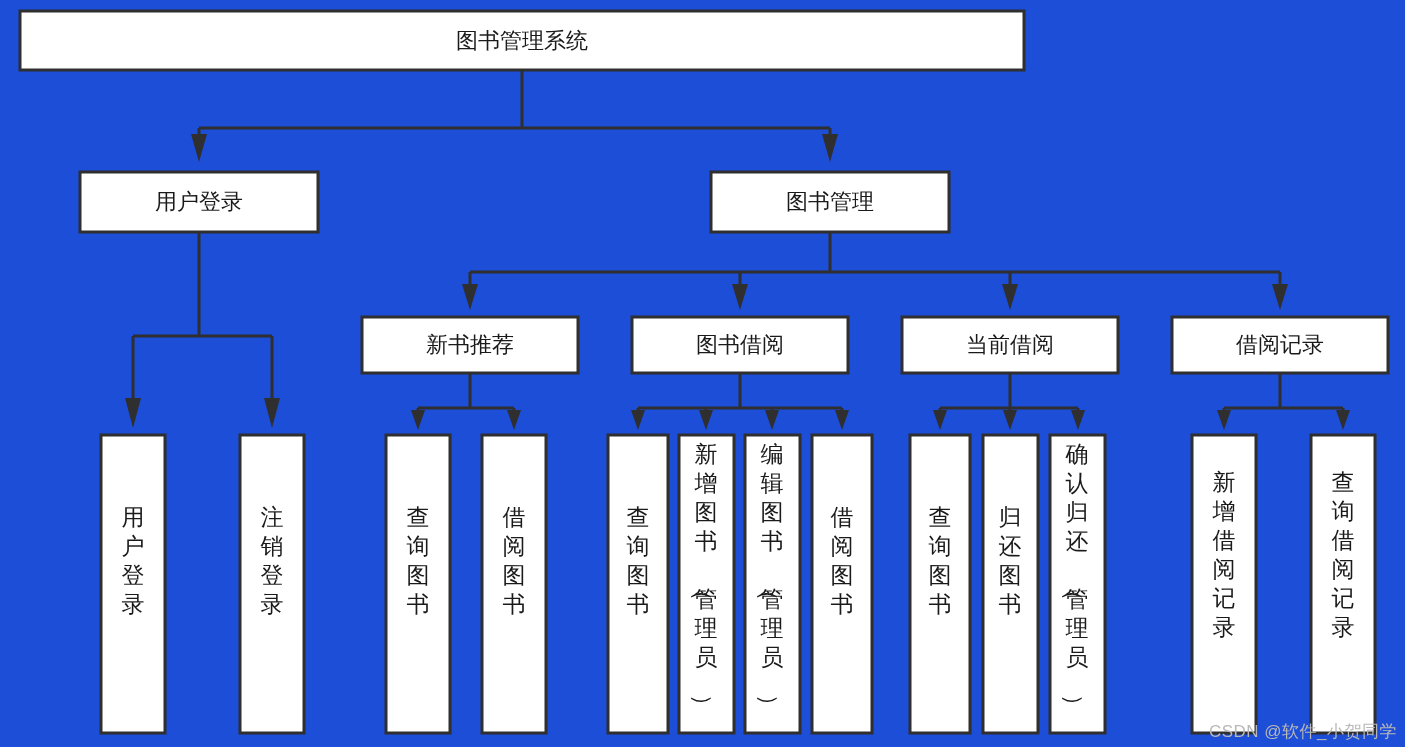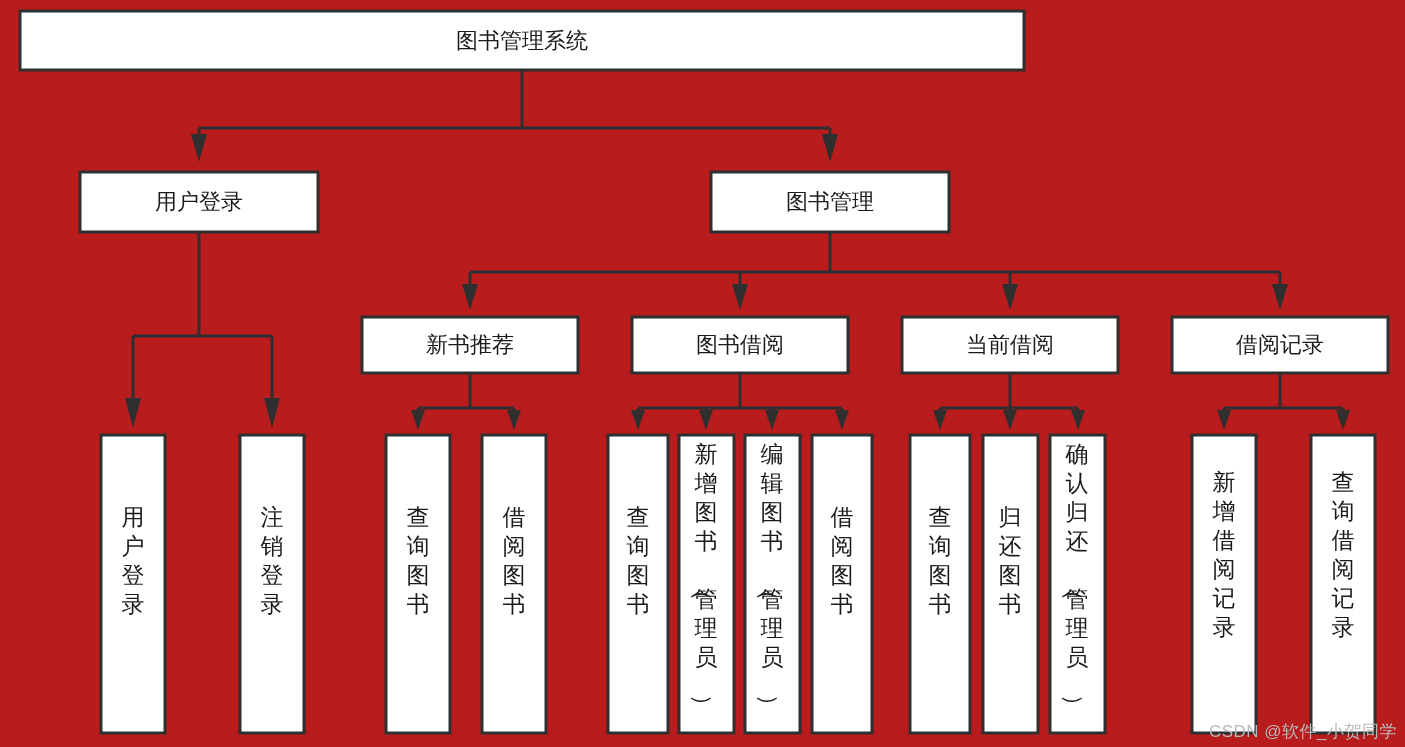--- a/index.html
+++ b/index.html
@@ -10,21 +10,21 @@
   body {
     width: 1405px;
     height: 747px;
     font-family: "Liberation Sans", "DejaVu Sans", sans-serif;
     overflow: hidden;
   }
   #diagram-root {
     position: relative;
     width: 1405px;
     height: 747px;
-    background: #b91c1c;
+    background: #1d4ed8;
   }
   svg.flow-canvas {
     position: absolute;
     left: 0;
     top: 0;
     width: 1405px;
     height: 747px;
   }
   .node-box {
     fill: #ffffff;

